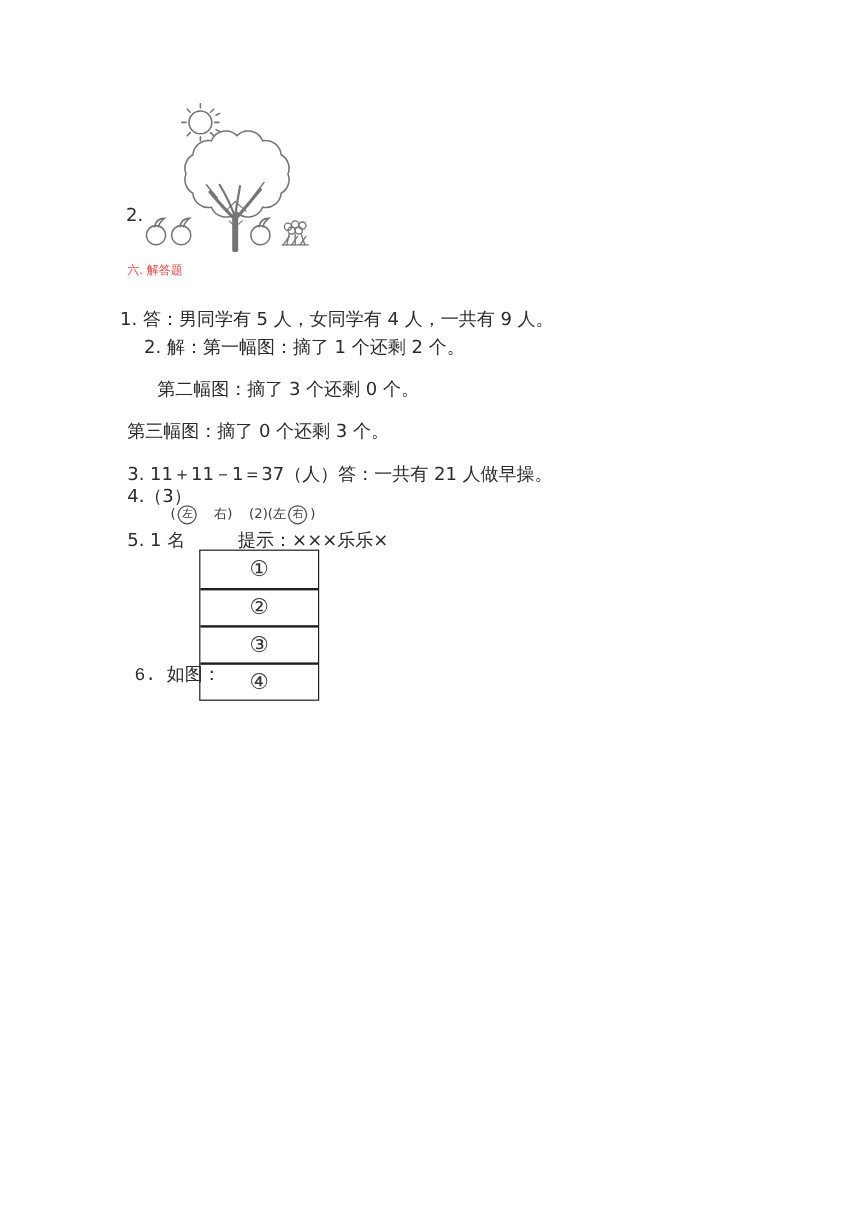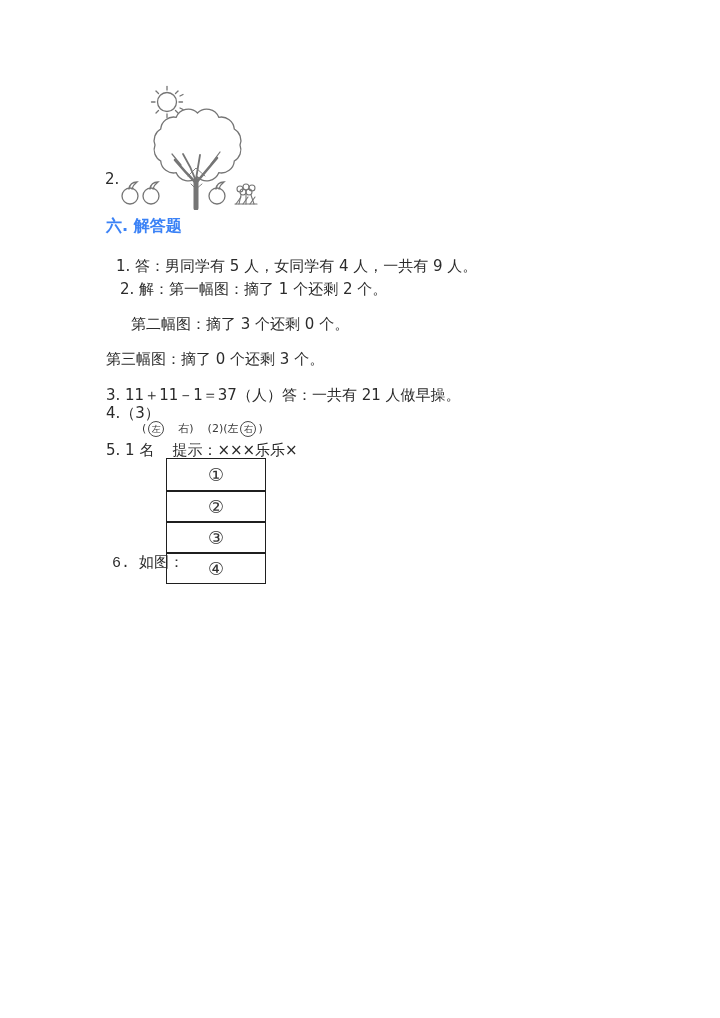--- a/index.html
+++ b/index.html
@@ -3,30 +3,30 @@
 <meta charset="utf-8">
 <style>
   html,body{margin:0;padding:0;}
   body{
     width:720px;height:1018px;background:#ffffff;position:relative;
     font-family:"DejaVu Sans","Liberation Sans",sans-serif;
     color:#2b2b2b;
   }
   .abs{position:absolute;}
   .txt{font-size:15px;line-height:18px;white-space:nowrap;color:#2b2b2b;}
-  .heading{font-size:16px;font-weight:bold;color:#3b82f6;}
+  .heading{font-size:10px;font-weight:normal;color:#ef4444;}
   .small-choices{font-size:11px;line-height:14px;color:#3a3a3a;white-space:nowrap;display:flex;align-items:center;gap:2px;}
   .circled{
     display:inline-flex;align-items:center;justify-content:center;
     width:14px;height:14px;border:1px solid #4a4a4a;border-radius:50%;
     font-size:9px;line-height:9px;
   }
   .gap-sm{display:inline-block;width:10px;}
   .answer5-row{display:flex;align-items:flex-start;}
-  .answer5-row .hint{margin-left:18px;}
+  .answer5-row .hint{margin-left:44px;}
   .answer-table{
     width:100px;border:1.5px solid #1f1f1f;box-sizing:border-box;
     background:#ffffff;
   }
   .answer-table .row{
     height:31px;display:flex;align-items:center;justify-content:center;
     border-top:2px solid #1f1f1f;box-sizing:border-box;
     font-size:18px;color:#333333;
   }
   .answer-table .row:first-child{border-top:none;}
@@ -92,21 +92,21 @@
       <path d="M118 119 L123 112"></path>
       <path d="M125 119 L130 112"></path>
       <path d="M132 119 L137 112"></path>
       <path d="M117 119 L139 119"></path>
     </g>
   </g>
 </svg>
 
 <div class="abs txt heading" style="left:106px;top:217px;">六. 解答题</div>
 
-<div class="abs txt" style="left:116px;top:257px;text-align:center;">1. 答：男同学有 5 人，女同学有 4 人，一共有 9 人。</div>
+<div class="abs txt" style="left:100px;top:257px;text-align:center;">1. 答：男同学有 5 人，女同学有 4 人，一共有 9 人。</div>
 <div class="abs txt" style="left:120px;top:280px;">2. 解：第一幅图：摘了 1 个还剩 2 个。</div>
 <div class="abs txt" style="left:106px;top:315px;margin-left:25px;">第二幅图：摘了 3 个还剩 0 个。</div>
 <div class="abs txt" style="left:106px;top:350px;">第三幅图：摘了 0 个还剩 3 个。</div>
 <div class="abs txt" style="left:106px;top:386px;">3. 11＋11－1＝37（人）答：一共有 21 人做早操。</div>
 <div class="abs txt" style="left:106px;top:404px;">4.（3）</div>
 
 <div class="abs small-choices" style="left:142px;top:421px;">
   <span>(</span>
   <span class="circled">左</span>
   <span class="gap-sm"></span>

